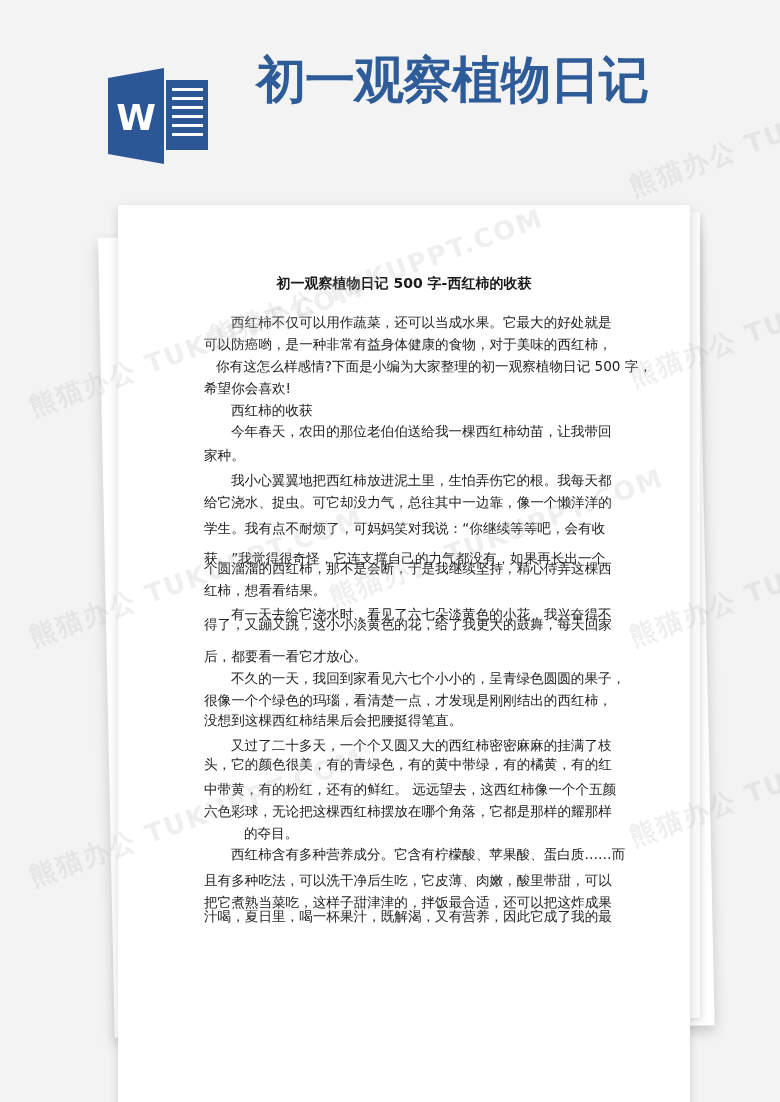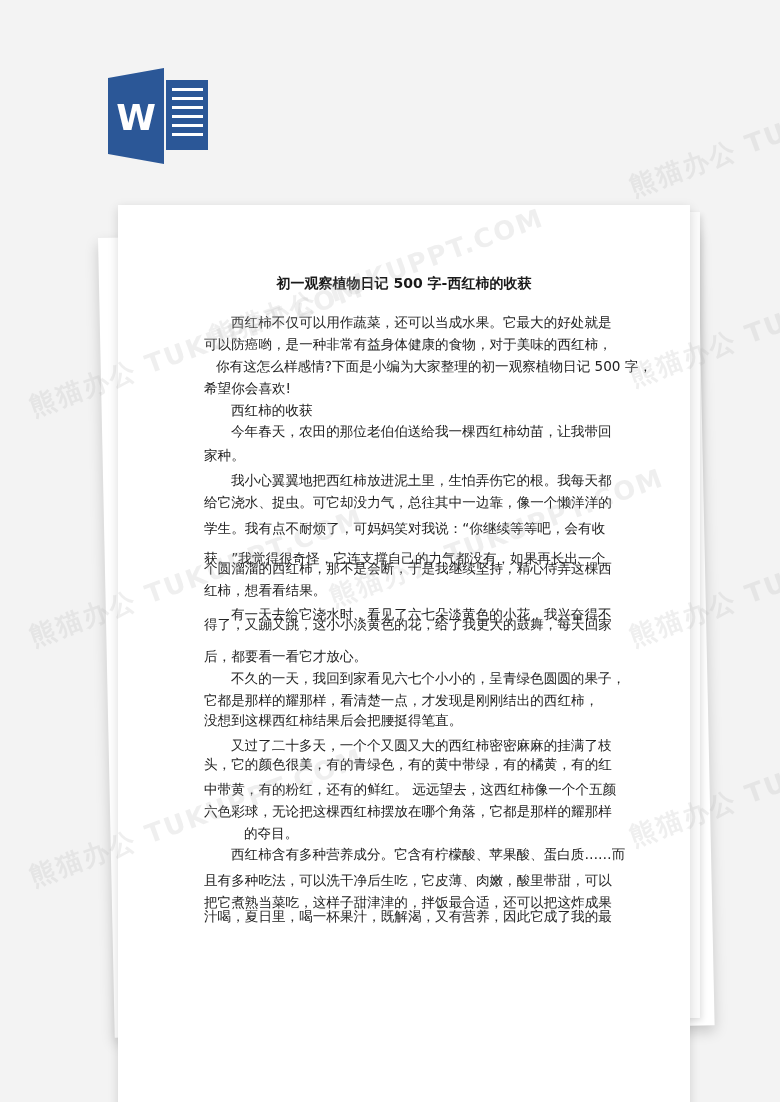--- a/index.html
+++ b/index.html
@@ -55,20 +55,21 @@
       <rect x="64" y="38" width="31" height="3"></rect>
       <rect x="64" y="47" width="31" height="3"></rect>
       <rect x="64" y="56" width="31" height="3"></rect>
       <rect x="64" y="65" width="31" height="3"></rect>
     </g>
     <polygon points="0,10 56,0 56,96 0,86" fill="#2b5797"></polygon>
     <text x="28" y="62" text-anchor="middle" font-family="DejaVu Sans, sans-serif" font-weight="bold" font-size="36" fill="#ffffff">W</text>
   </svg>
 </div>
 <div class="headline">
+  <div>初一观察植物日记</div>
 </div>
 
 <div class="page-back"></div>
 <div class="page-back2"></div>
 <div class="page" id="page">
   <div class="doc-title">初一观察植物日记 500 字-西红柿的收获</div>
   <div id="lines">
       <div class="line indent" style="top: 108px;">西红柿不仅可以用作蔬菜，还可以当成水果。它最大的好处就是</div>
       <div class="line" style="top: 130px;">可以防癌哟，是一种非常有益身体健康的食物，对于美味的西红柿，</div>
       <div class="line" style="top: 152px; margin-left: 12px;">你有这怎么样感情?下面是小编为大家整理的初一观察植物日记 500 字，</div>
@@ -79,21 +80,21 @@
       <div class="line indent" style="top: 266px;">我小心翼翼地把西红柿放进泥土里，生怕弄伤它的根。我每天都</div>
       <div class="line" style="top: 288px;">给它浇水、捉虫。可它却没力气，总往其中一边靠，像一个懒洋洋的</div>
       <div class="line" style="top: 314px;">学生。我有点不耐烦了，可妈妈笑对我说：“你继续等等吧，会有收</div>
       <div class="line" style="top: 344px;">获。”我觉得很奇怪，它连支撑自己的力气都没有，如果再长出一个</div>
       <div class="line" style="top: 354px;">个圆溜溜的西红柿，那不是会断，于是我继续坚持，精心侍弄这棵西</div>
       <div class="line" style="top: 376px;">红柿，想看看结果。</div>
       <div class="line indent" style="top: 400px;">有一天去给它浇水时，看见了六七朵淡黄色的小花，我兴奋得不</div>
       <div class="line" style="top: 410px; text-align: right;">得了，又蹦又跳，这小小淡黄色的花，给了我更大的鼓舞，每天回家</div>
       <div class="line" style="top: 442px;">后，都要看一看它才放心。</div>
       <div class="line indent" style="top: 464px;">不久的一天，我回到家看见六七个小小的，呈青绿色圆圆的果子，</div>
-      <div class="line" style="top: 486px;">它都是那样的耀那样，看清楚一点，才发现是刚刚结出的西红柿，</div>
+      <div class="line" style="top: 486px;">很像一个个绿色的玛瑙，看清楚一点，才发现是刚刚结出的西红柿，</div>
       <div class="line" style="top: 506px;">没想到这棵西红柿结果后会把腰挺得笔直。</div>
       <div class="line indent" style="top: 531px;">又过了二十多天，一个个又圆又大的西红柿密密麻麻的挂满了枝</div>
       <div class="line" style="top: 550px;">头，它的颜色很美，有的青绿色，有的黄中带绿，有的橘黄，有的红</div>
       <div class="line" style="top: 575px;">中带黄，有的粉红，还有的鲜红。 远远望去，这西红柿像一个个五颜</div>
       <div class="line" style="top: 597px;">六色彩球，无论把这棵西红柿摆放在哪个角落，它都是那样的耀那样</div>
       <div class="line" style="top: 619px; padding-left: 40px;">的夺目。</div>
       <div class="line indent" style="top: 640px;">西红柿含有多种营养成分。它含有柠檬酸、苹果酸、蛋白质……而</div>
       <div class="line" style="top: 666px;">且有多种吃法，可以洗干净后生吃，它皮薄、肉嫩，酸里带甜，可以</div>
       <div class="line" style="top: 688px;">把它煮熟当菜吃，这样子甜津津的，拌饭最合适，还可以把这炸成果</div>
       <div class="line" style="top: 702px;">汁喝，夏日里，喝一杯果汁，既解渴，又有营养，因此它成了我的最</div>

